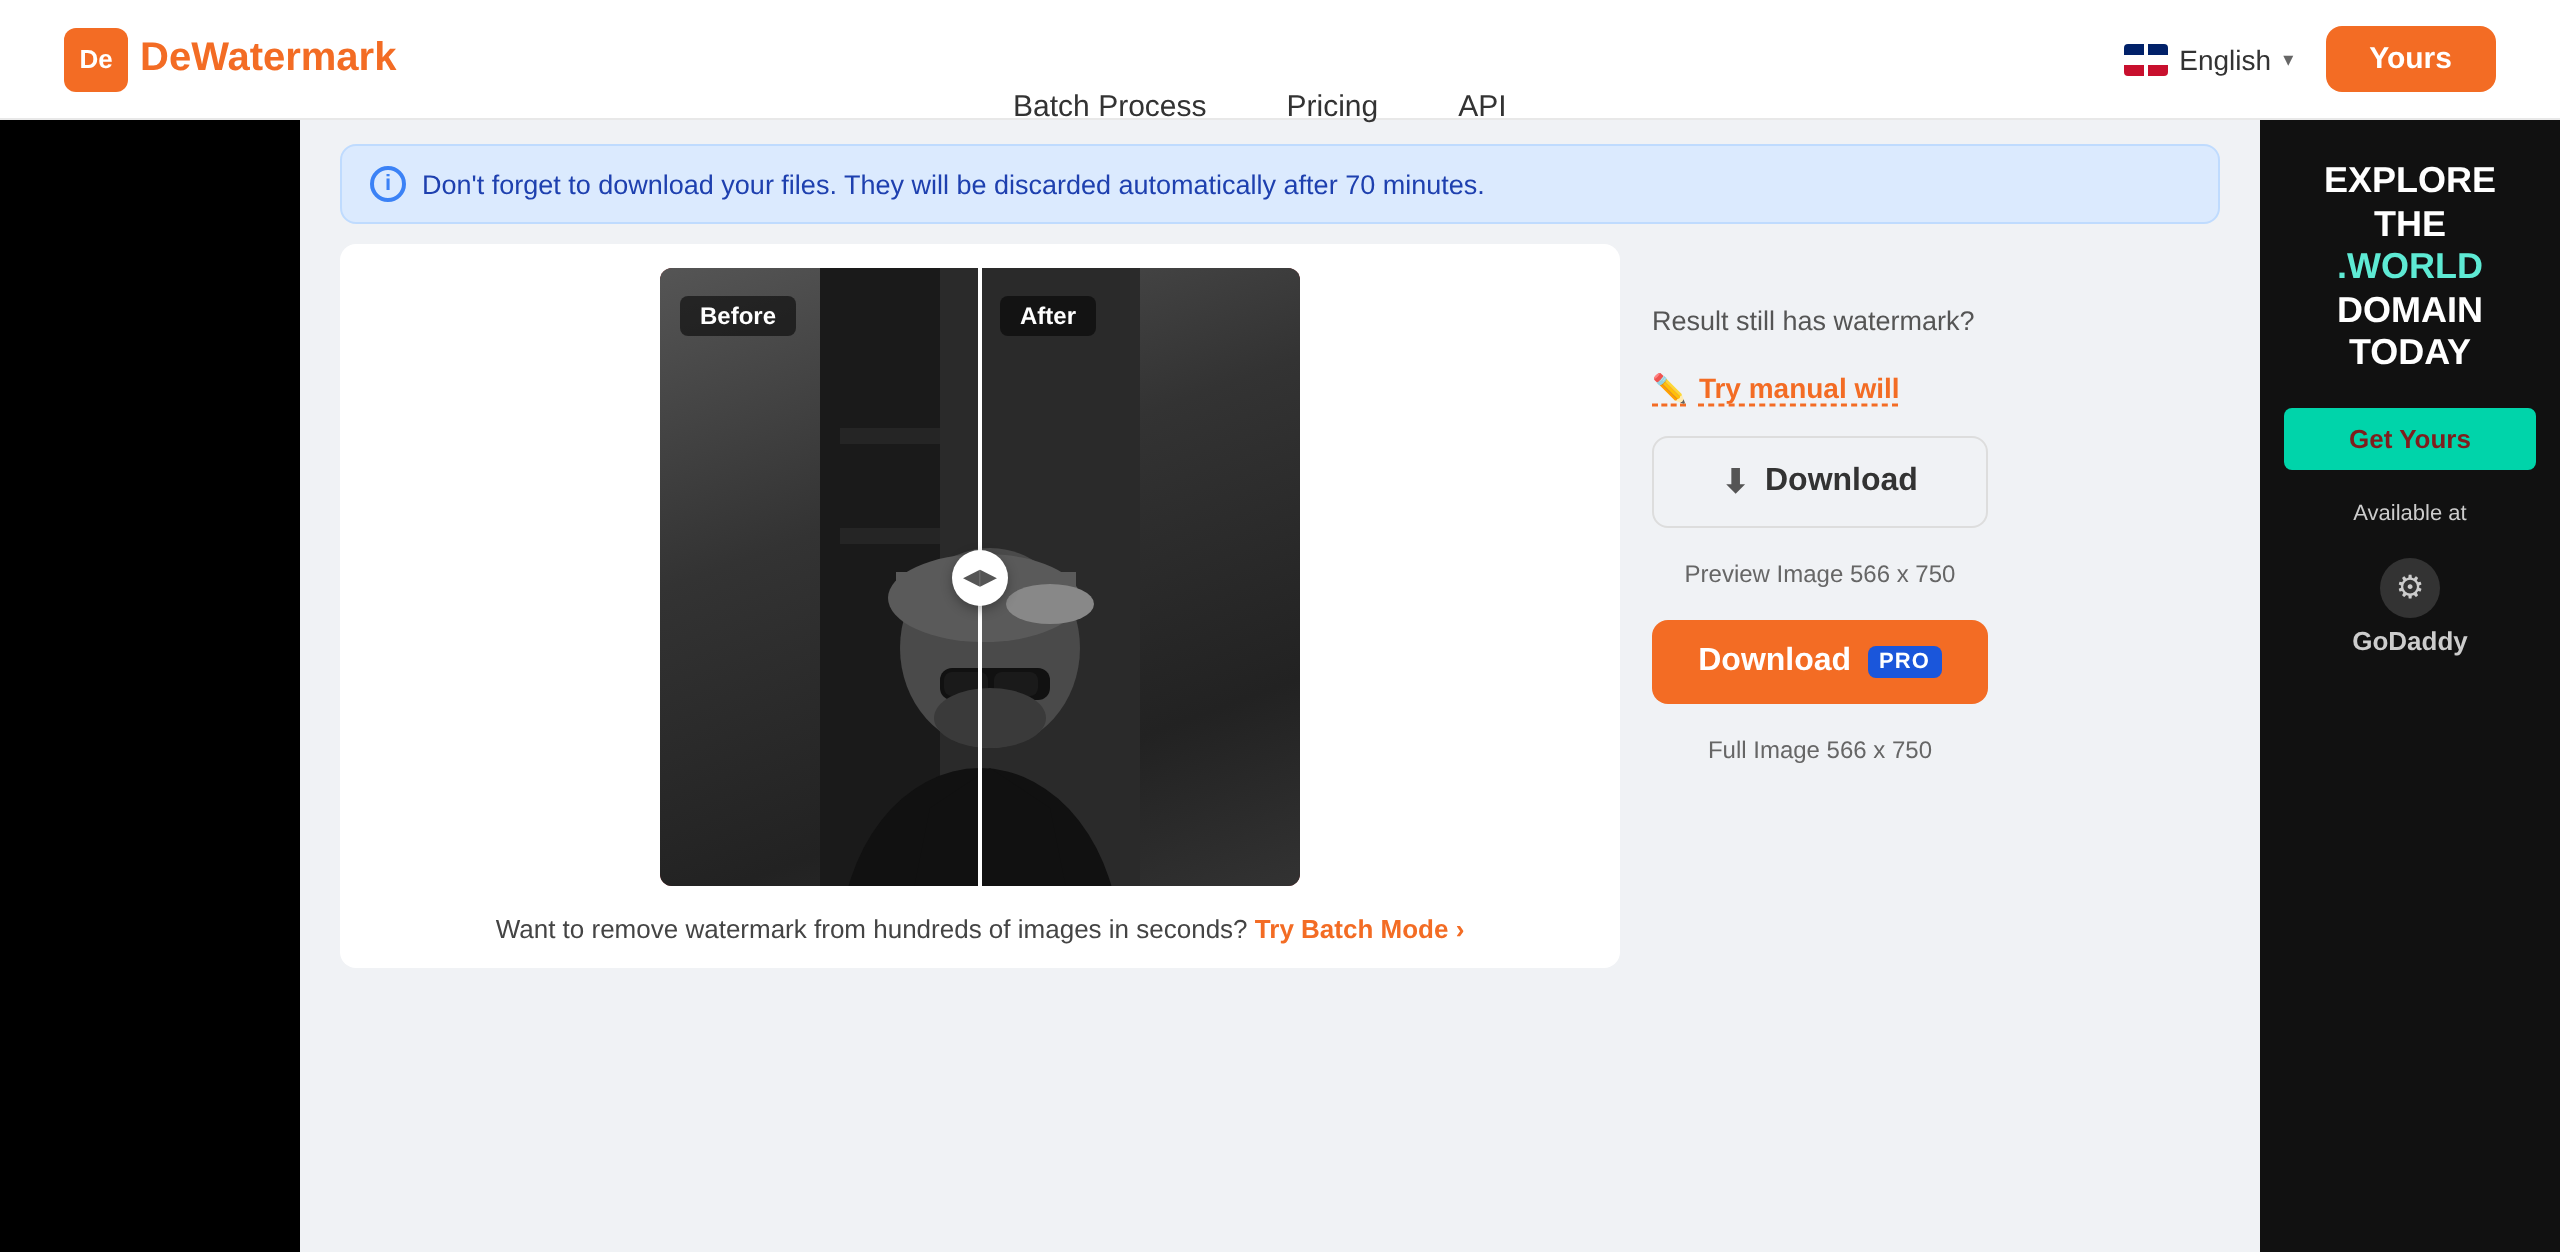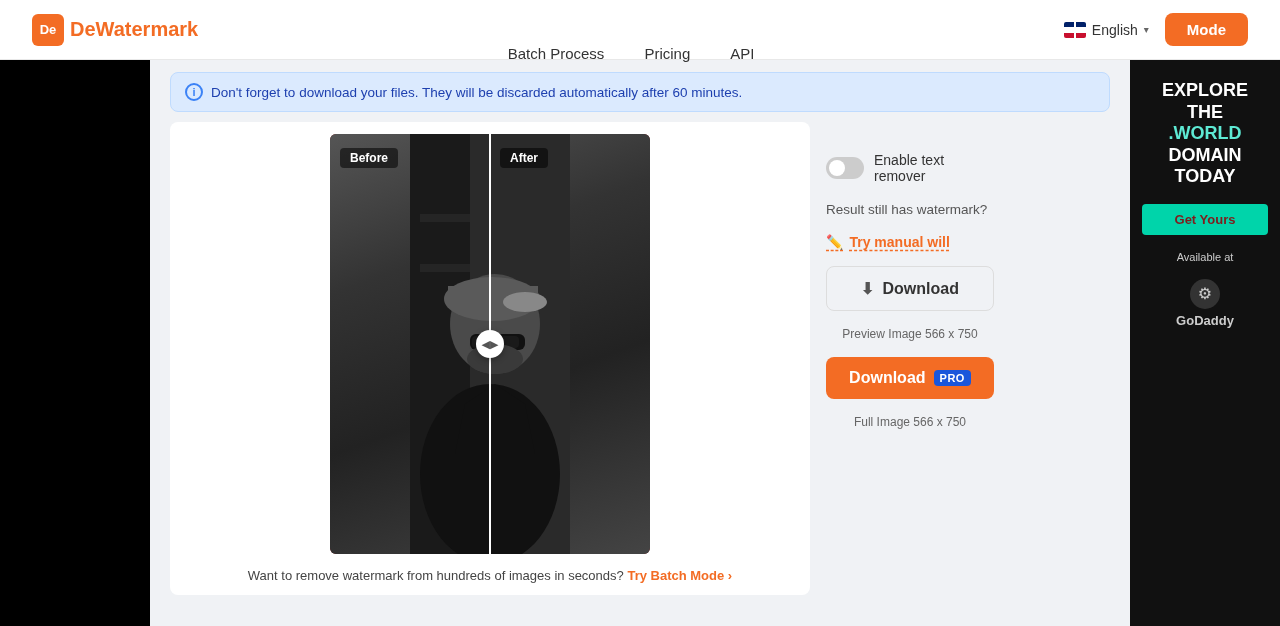--- a/index.html
+++ b/index.html
@@ -170,21 +170,21 @@
       flex: 1;
       display: flex;
       flex-direction: column;
       align-items: center;
       max-width: 640px;
     }
 
     .image-compare {
       position: relative;
       width: 320px;
-      height: 420px;
+      height: 309px;
       border-radius: 6px;
       overflow: hidden;
       background: #7f1d1d;
     }
 
     
     .before-half {
       position: absolute;
       left: 0; top: 0;
       width: 50%;
@@ -471,33 +471,33 @@
     <a class="nav-link">Pricing</a>
     <a class="nav-link">API</a>
   </nav>
 
   <div class="header-right">
     <div class="lang-selector">
       <div class="flag-icon"></div>
       <span>English</span>
       <span class="chevron-down">▾</span>
     </div>
-    <button class="login-btn">Mode</button>
+    <button class="login-btn">Yours</button>
   </div>
 </header>
 
 <div class="main-content">
 
   <div class="left-panel"></div>
 
   <div class="center-area">
 
     <div class="info-banner">
       <div class="info-icon">i</div>
-      <span>Don't forget to download your files. They will be discarded automatically after 60 minutes.</span>
+      <span>Don't forget to download your files. They will be discarded automatically after 70 minutes.</span>
     </div>
 
     <div class="image-section">
 
       <div class="image-compare-wrap">
         <div class="image-compare">
 
           <div class="before-half">
             <div class="person-image">
               <svg class="person-svg" viewBox="0 0 160 420" xmlns="http://www.w3.org/2000/svg">
@@ -559,24 +559,20 @@
         </div>
 
         <div class="bottom-text">
           <span>Want to remove watermark from hundreds of images in seconds?</span>
           <a class="batch-link">Try Batch Mode ›</a>
         </div>
       </div>
 
       <div class="controls-panel">
 
-        <div class="toggle-row">
-          <div class="toggle-switch"></div>
-          <span class="toggle-label">Enable text remover</span>
-        </div>
 
         <div>
           <span style="font-size:13.5px;color:#555;">Result still has watermark?</span>
         </div>
 
         <div class="manual-edit-link">
           <span class="edit-icon">✏️</span>
           <span>Try manual will</span>
         </div>
 

